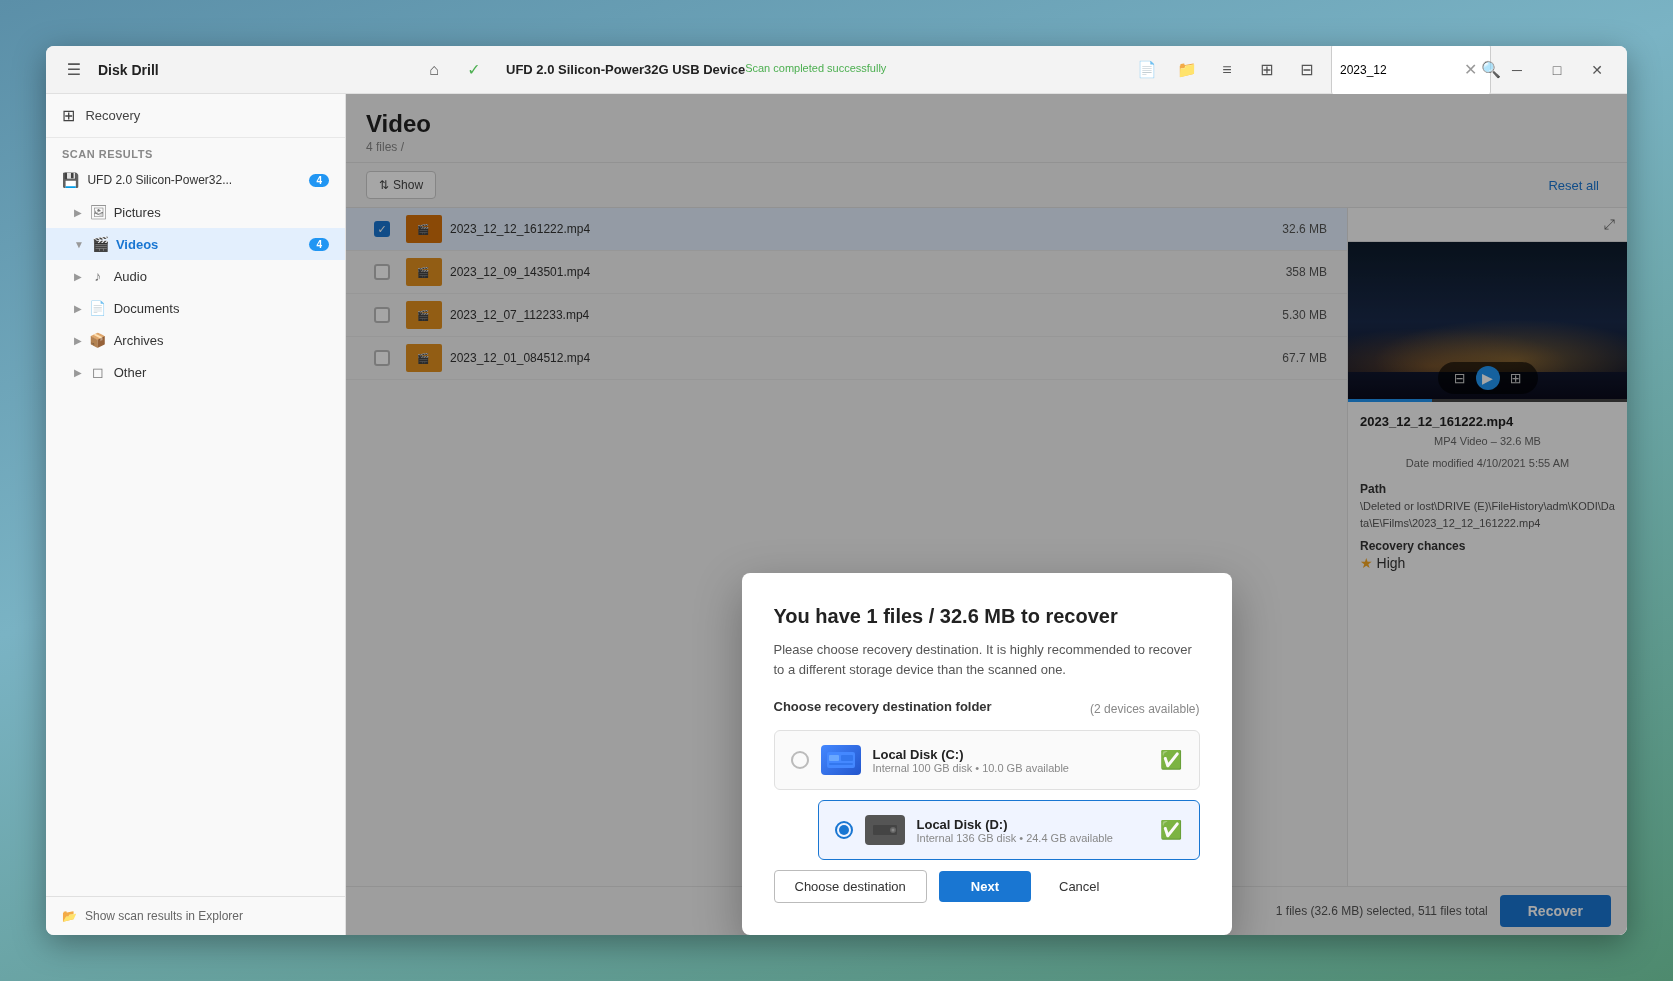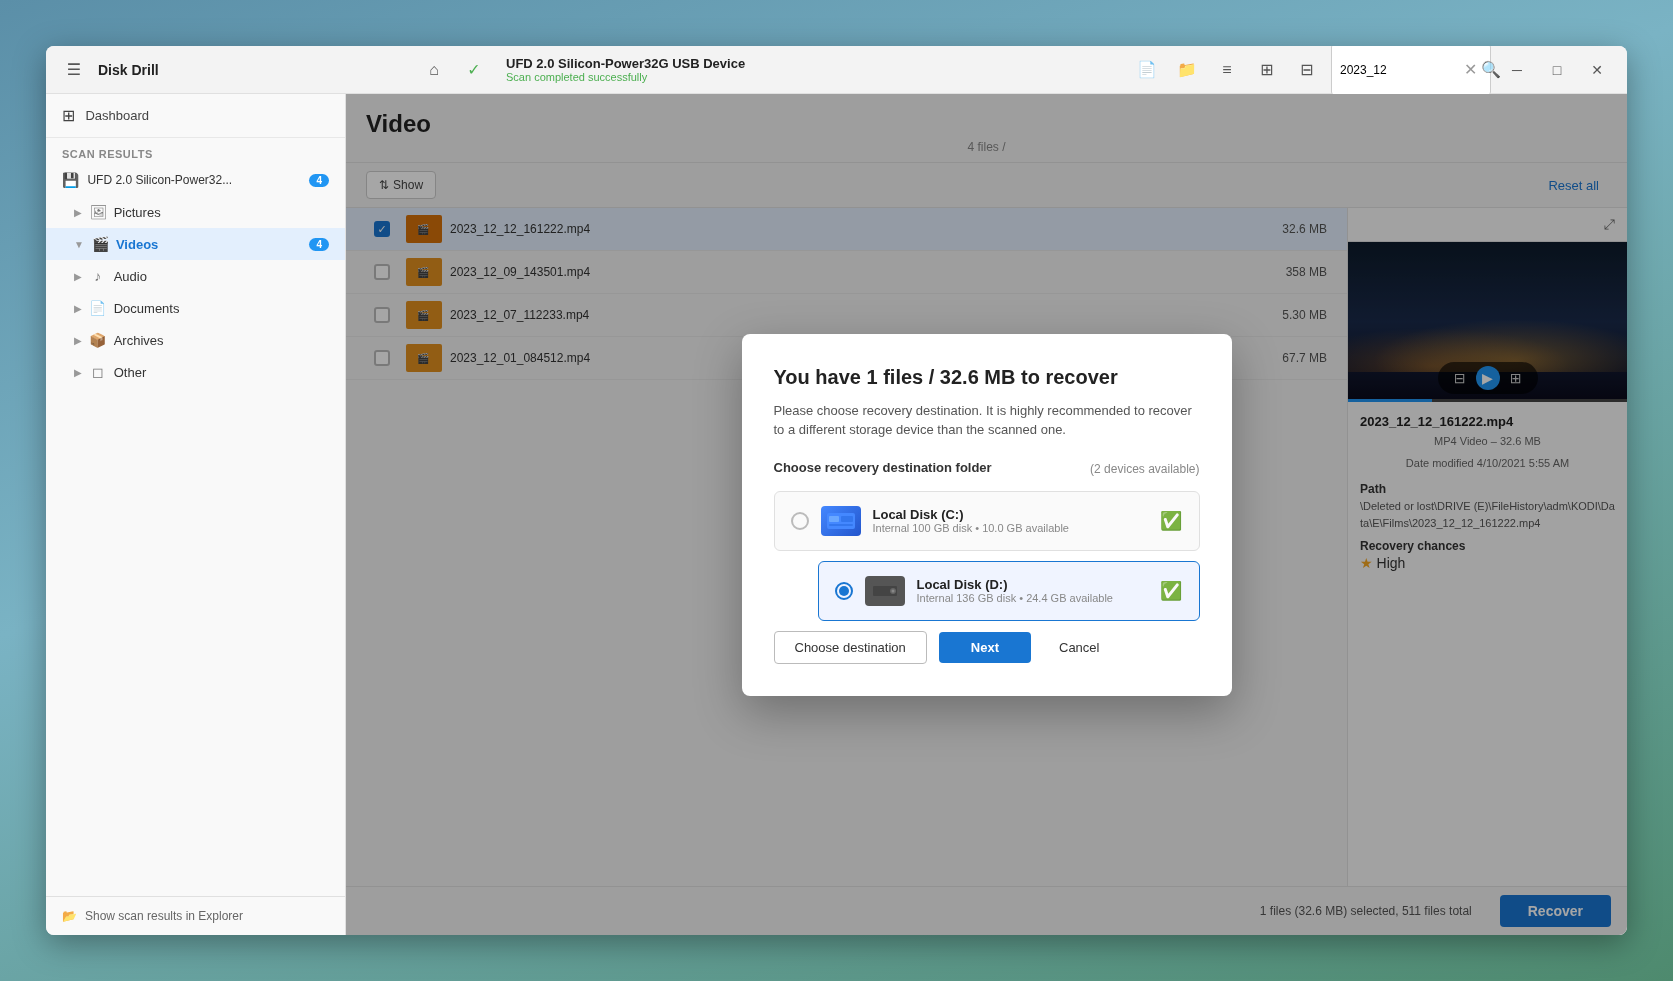--- a/index.html
+++ b/index.html
@@ -75,21 +75,21 @@
       display: flex;
       align-items: center;
       justify-content: center;
       border-radius: 4px;
       color: #555;
       font-size: 16px;
     }
     .device-info {
       flex: 1;
       display: flex;
-      flex-direction: column;
+      flex-direction: row;
       margin-left: 8px;
     }
     .device-name {
       font-size: 13px;
       font-weight: 600;
       color: #222;
     }
     .device-status {
       font-size: 11px;
       color: #4caf50;
@@ -231,21 +231,20 @@
     }
     .content-title {
       font-size: 24px;
       font-weight: 600;
       color: #222;
     }
     .content-subtitle {
       font-size: 12px;
       color: #888;
       margin-top: 2px;
-      text-align: center;
     }
     .content-toolbar {
       display: flex;
       align-items: center;
       padding: 8px 20px;
       gap: 8px;
       border-bottom: 1px solid #e0e0e0;
       background: #f3f3f3;
     }
     .show-btn {
@@ -479,21 +478,20 @@
     .star-icon { color: #f5a623; font-size: 14px; }
     .high-text { font-size: 14px; color: #333; }
     
     .status-bar {
       display: flex;
       align-items: center;
       justify-content: space-between;
       padding: 8px 16px;
       background: #f3f3f3;
       border-top: 1px solid #e0e0e0;
-      gap: 16px;
     }
     .status-text {
       font-size: 12px;
       color: #555;
       flex: 1;
       text-align: right;
       margin-right: 12px;
     }
     .recover-btn {
       background: #1976d2;
@@ -504,21 +502,21 @@
       font-size: 14px;
       font-weight: 600;
       cursor: pointer;
     }
     
     .modal-overlay {
       position: absolute;
       inset: 0;
       background: rgba(0,0,0,0.35);
       display: flex;
-      align-items: center;
+      align-items: flex-end;
       justify-content: center;
       z-index: 100;
     }
     .modal {
       background: #fff;
       border-radius: 8px;
       width: 490px;
       padding: 32px;
       box-shadow: 0 16px 48px rgba(0,0,0,0.3);
       position: relative;
@@ -712,21 +710,21 @@
         <button class="win-btn">□</button>
         <button class="win-btn close">✕</button>
       </div>
     </div>
 
     <div class="main-layout">
 
       <div class="sidebar">
         <div class="sidebar-dashboard">
           <span style="font-size:16px;">⊞</span>
-          <span>Dashboard</span>
+          <span>Recovery</span>
         </div>
         <div class="scan-results-label">Scan results</div>
         <div class="sidebar-device">
           <span style="font-size:14px;">💾</span>
           <span>UFD 2.0 Silicon-Power32...</span>
           <span class="badge">4</span>
         </div>
 
         <div class="sidebar-item">
           <span class="chevron">▶</span>

